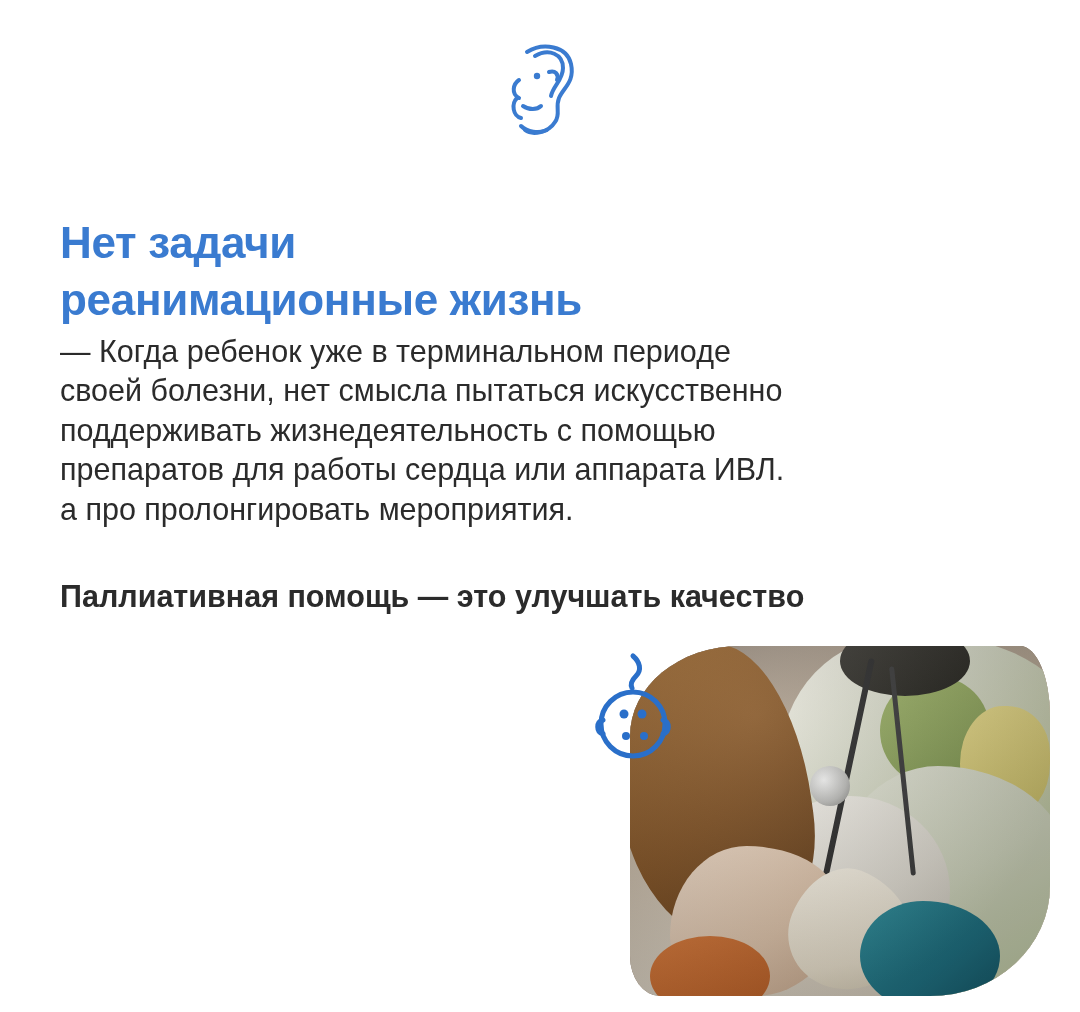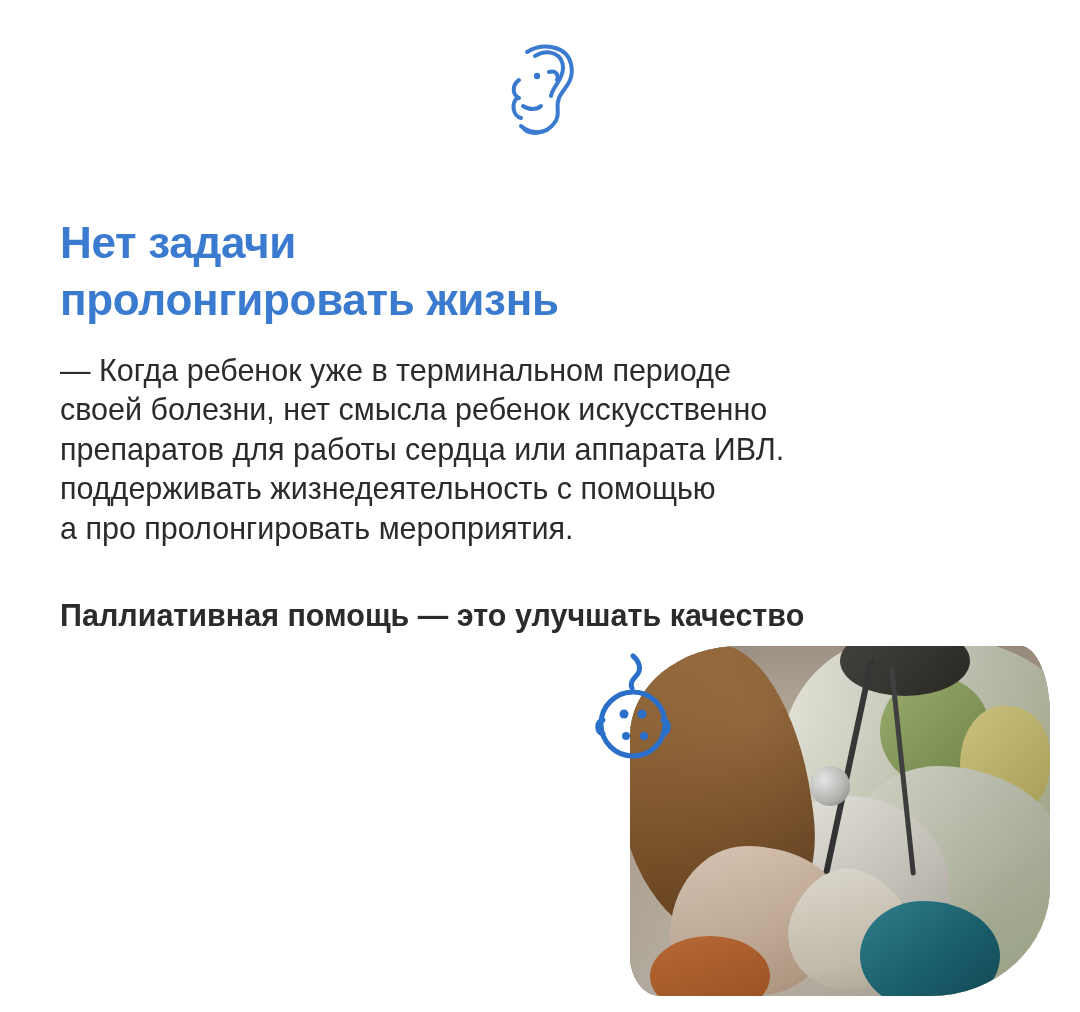--- a/index.html
+++ b/index.html
@@ -45,21 +45,21 @@
   }
   .heading .line {
     display: block;
     white-space: pre;
   }
 
   
   .body-copy {
     position: absolute;
     left: 60px;
-    top: 351px;
+    top: 332px;
     width: 980px;
     color: #2b2b2b;
     font-size: 30.5px;
     line-height: 1.295;
   }
   .body-copy .para {
     display: block;
     white-space: pre;
   }
   .body-copy .bold {
@@ -194,28 +194,28 @@
       <path d="M26 66 C32 70, 40 70, 44 66"></path>
       <path d="M24 86 C30 92, 42 94, 50 90"></path>
       <circle cx="40" cy="36" r="3.2" fill="#3a7bd0" stroke="none"></circle>
       <path d="M52 32 C58 30, 62 34, 60 40"></path>
       <path d="M20 58 C14 64, 16 76, 24 78"></path>
     </svg>
   </div>
 
   <h1 class="heading">
     <span class="line">Нет задачи</span>
-    <span class="line">пролонгировать жизнь</span>
+    <span class="line">реанимационные жизнь</span>
   </h1>
 
   <div class="body-copy">
     <span class="para">— Когда ребенок уже в терминальном периоде</span>
-    <span class="para">своей болезни, нет смысла ребенок искусственно</span>
+    <span class="para">своей болезни, нет смысла пытаться искусственно</span>
+    <span class="para">поддерживать жизнедеятельность с помощью</span>
     <span class="para">препаратов для работы сердца или аппарата ИВЛ.</span>
-    <span class="para">поддерживать жизнедеятельность с помощью</span>
     <span class="para">а про пролонгировать мероприятия.</span>
     <span class="para bold">Паллиативная помощь — это улучшать качество</span>
   </div>
 
   <div class="photo-wrap">
     <div class="photo-clip">
       <div class="ph ph-bg"></div>
       <div class="ph ph-blanket"></div>
       <div class="ph ph-green"></div>
       <div class="ph ph-yellow"></div>

